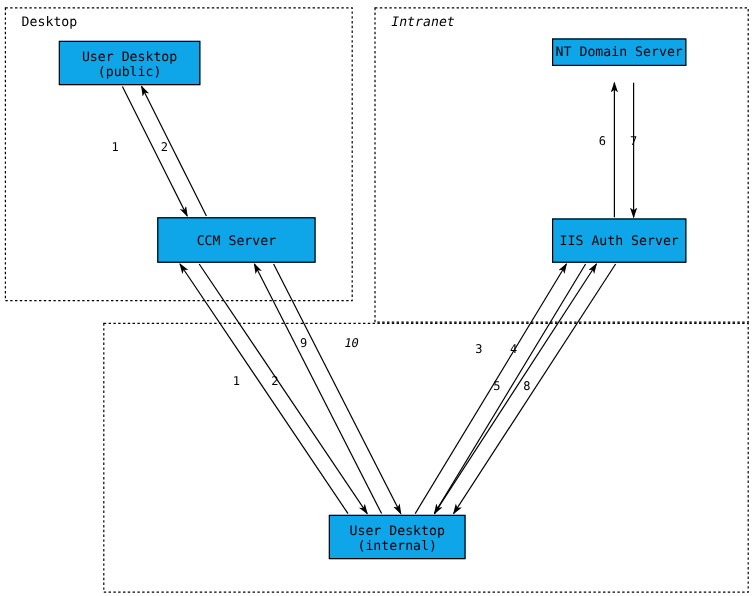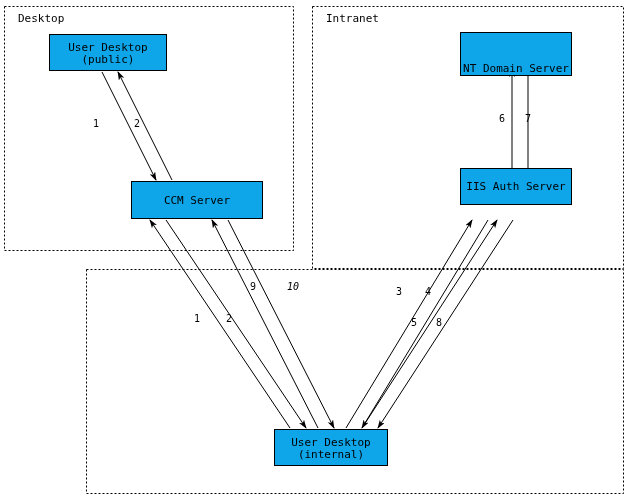--- a/index.html
+++ b/index.html
@@ -41,34 +41,34 @@
         <line x1="166" y1="220" x2="306" y2="428" stroke="#000000" stroke-width="1" marker-end="url(#arrowhead)"></line>
         <line x1="346" y1="428" x2="472" y2="220" stroke="#000000" stroke-width="1" marker-end="url(#arrowhead)"></line>
         <line x1="488" y1="220" x2="362" y2="428" stroke="#000000" stroke-width="1" marker-end="url(#arrowhead)"></line>
         <line x1="362" y1="428" x2="497" y2="220" stroke="#000000" stroke-width="1" marker-end="url(#arrowhead)"></line>
         <line x1="513" y1="220" x2="378" y2="428" stroke="#000000" stroke-width="1" marker-end="url(#arrowhead)"></line>
       </g>
   </svg>
 
   <div id="zone-label-layer">
       <div class="zone-label" style="left: 18px; top: 12px;">Desktop</div>
-      <div class="zone-label" style="left: 326px; top: 12px;">Intranet</div>
+      <div class="zone-label" style="left: 326px; top: 12px; font-style: italic;">Intranet</div>
     </div>
   <div id="node-layer">
       <div class="node" style="left: 49px; top: 34px; width: 118px; height: 37px;">
         <div class="n-title">User Desktop</div>
         <div class="n-sub">(public)</div>
       </div>
       <div class="node" style="left: 131px; top: 181px; width: 132px; height: 38px;">
         <div class="n-title">CCM Server</div>
       </div>
-      <div class="node" style="left: 460px; top: 32px; width: 112px; height: 44px; justify-content: flex-end;">
+      <div class="node" style="left: 460px; top: 32px; width: 112px; height: 23px;">
         <div class="n-title">NT Domain Server</div>
       </div>
-      <div class="node" style="left: 460px; top: 168px; width: 112px; height: 37px;">
+      <div class="node" style="left: 460px; top: 182px; width: 112px; height: 37px;">
         <div class="n-title">IIS Auth Server</div>
       </div>
       <div class="node" style="left: 274px; top: 429px; width: 114px; height: 37px;">
         <div class="n-title">User Desktop</div>
         <div class="n-sub">(internal)</div>
       </div>
     </div>
   <div id="edge-label-layer">
       <div class="edge-label" style="left: 93px; top: 118px;">1</div>
       <div class="edge-label" style="left: 134px; top: 118px;">2</div>

